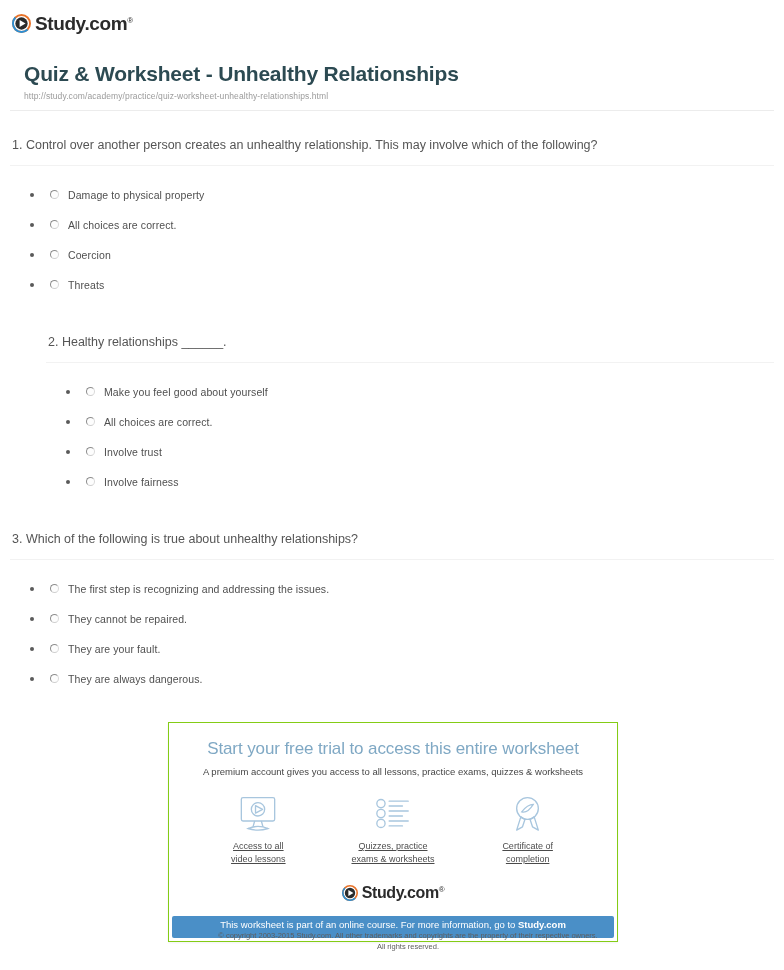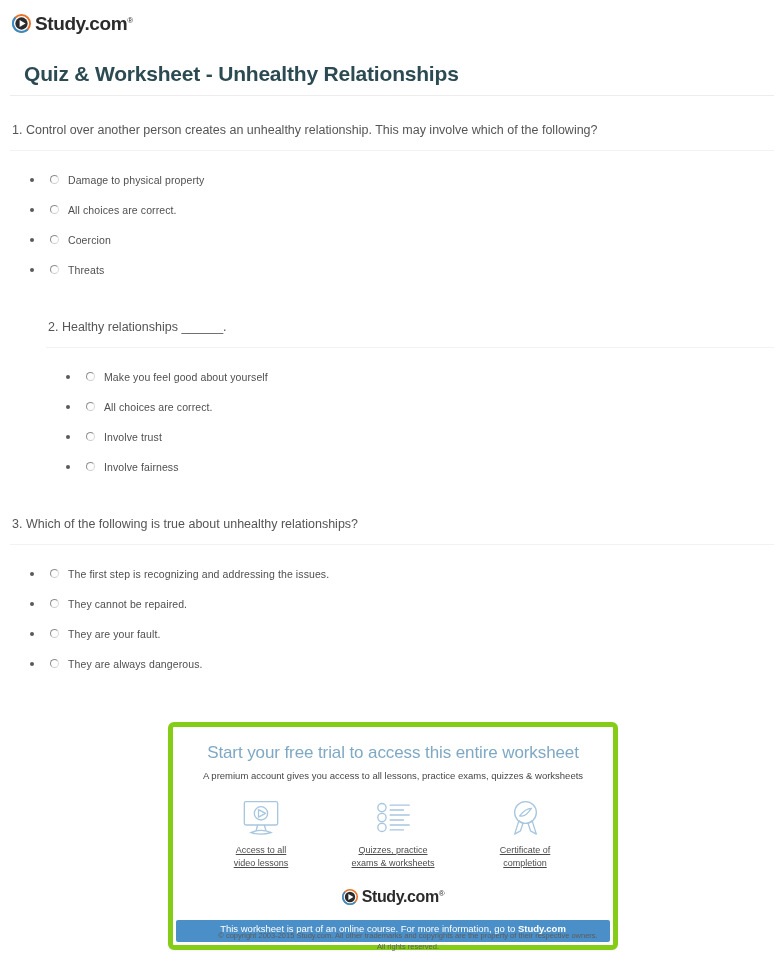--- a/index.html
+++ b/index.html
@@ -113,22 +113,22 @@
   .q-gap-2 { margin-top: 32px; }
 
   
   .promo-wrap {
     position: absolute;
     left: 168px;
     top: 722px;
     width: 450px;
   }
   .promo-card {
-    border: 5px solid #84cc16;
-    border-radius: 6px;
+    border: 1px solid #84cc16;
+    border-radius: 0;
     background: #ffffff;
     box-shadow: 0 1px 2px rgba(0,0,0,0.05);
     overflow: hidden;
     padding-top: 12px;
   }
   .promo-title {
     text-align: center;
     font-size: 17px;
     color: #7fa8c4;
     font-weight: normal;
@@ -206,20 +206,21 @@
         <circle cx="20" cy="20" r="18" fill="none" stroke="#e8732a" stroke-width="4"></circle>
         <circle cx="20" cy="20" r="18" fill="none" stroke="#2b8fd4" stroke-width="4" stroke-dasharray="56 120" stroke-dashoffset="-14"></circle>
         <circle cx="20" cy="20" r="13" fill="#2b2b2b"></circle>
         <polygon points="16,12.5 28.5,20 16,27.5" fill="#ffffff"></polygon>
       </svg>
     </span>
     <span class="brand-text"><span>Study</span><span class="dot-com">.com</span><span class="tm">®</span></span>
   </div>
 
   <h1 class="doc-title">Quiz &amp; Worksheet - Unhealthy Relationships</h1>
+  <div class="doc-url">http://study.com/academy/practice/quiz-worksheet-unhealthy-relationships.html</div>
 </div>
 <div class="rule"></div>
 
 <div class="quiz">
 
   <div class="question-block">
     <div class="question-text">1. Control over another person creates an unhealthy relationship. This may involve which of the following?</div>
     <div class="question-rule"></div>
     <ul class="choices">
       <li class="choice">

